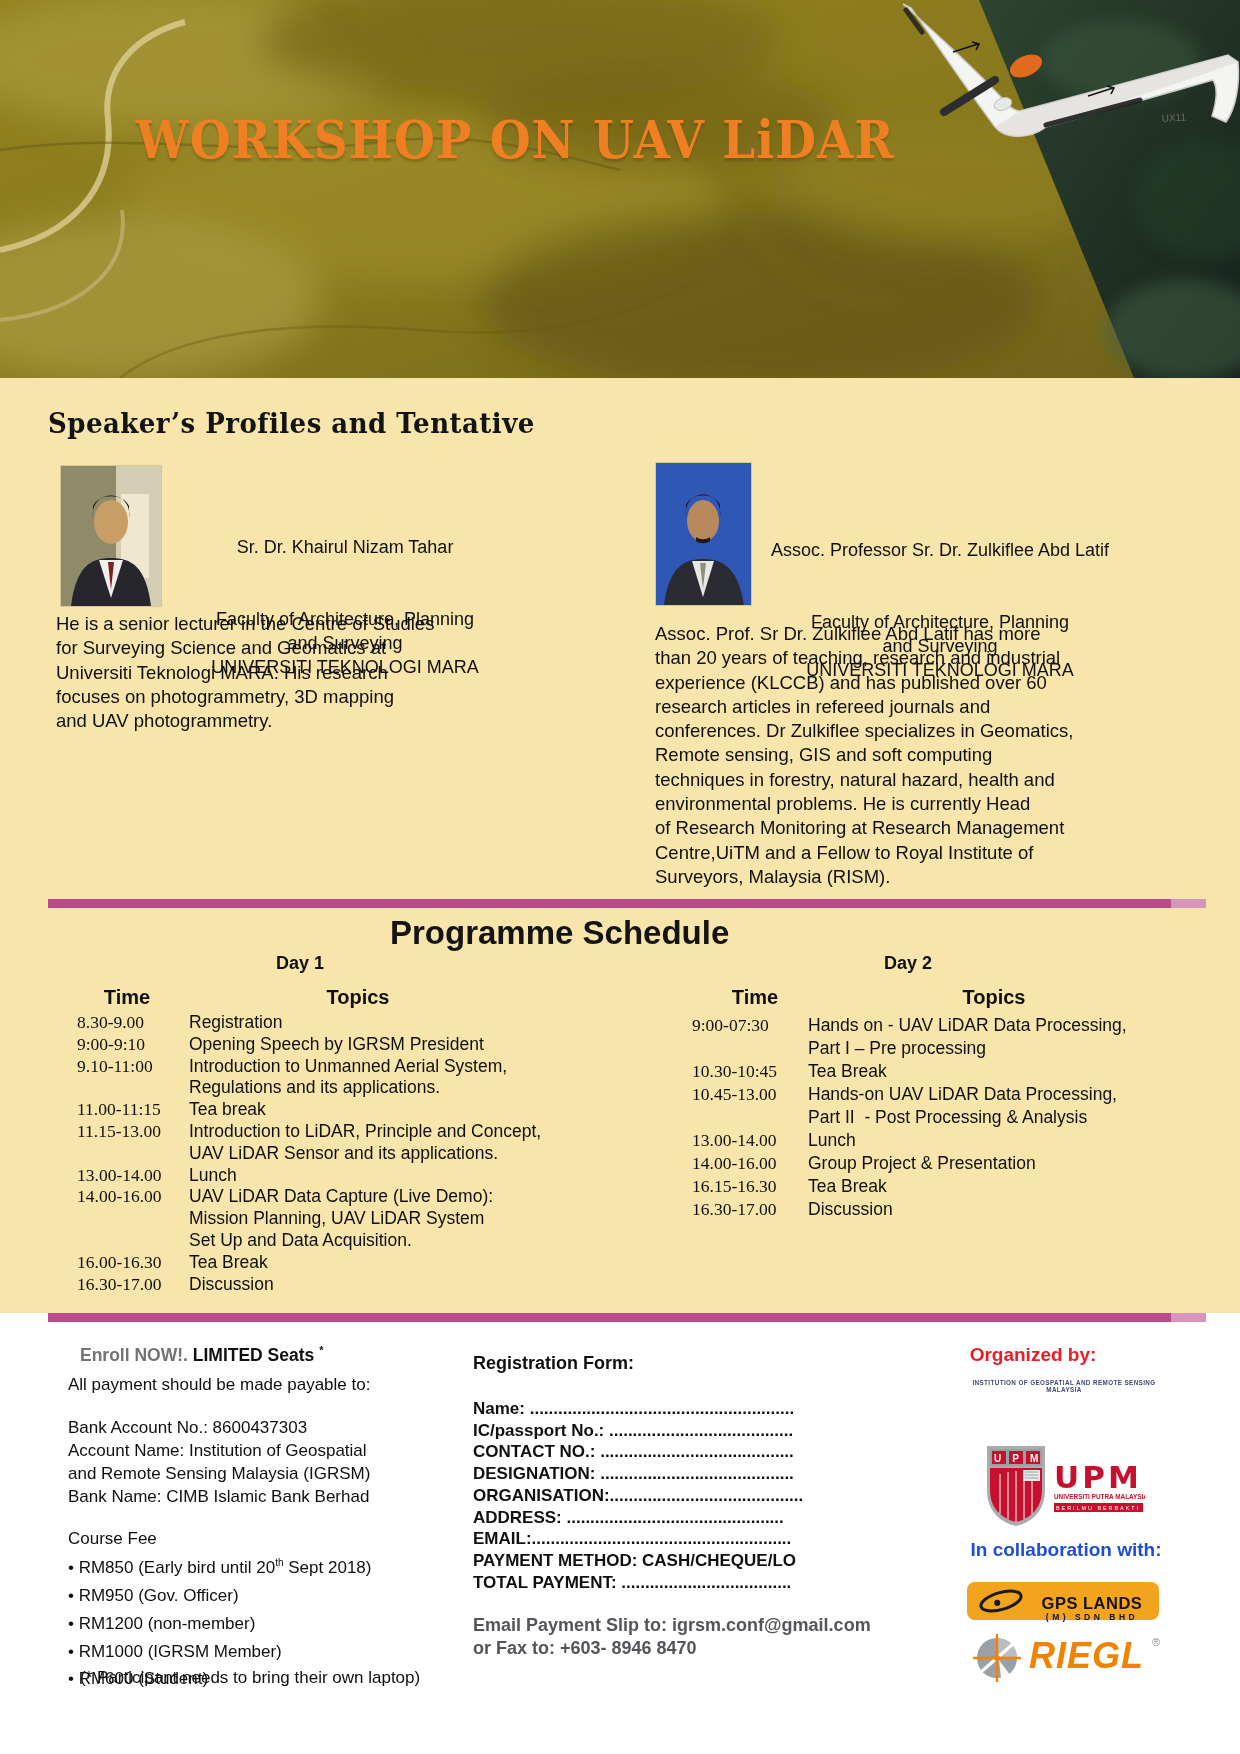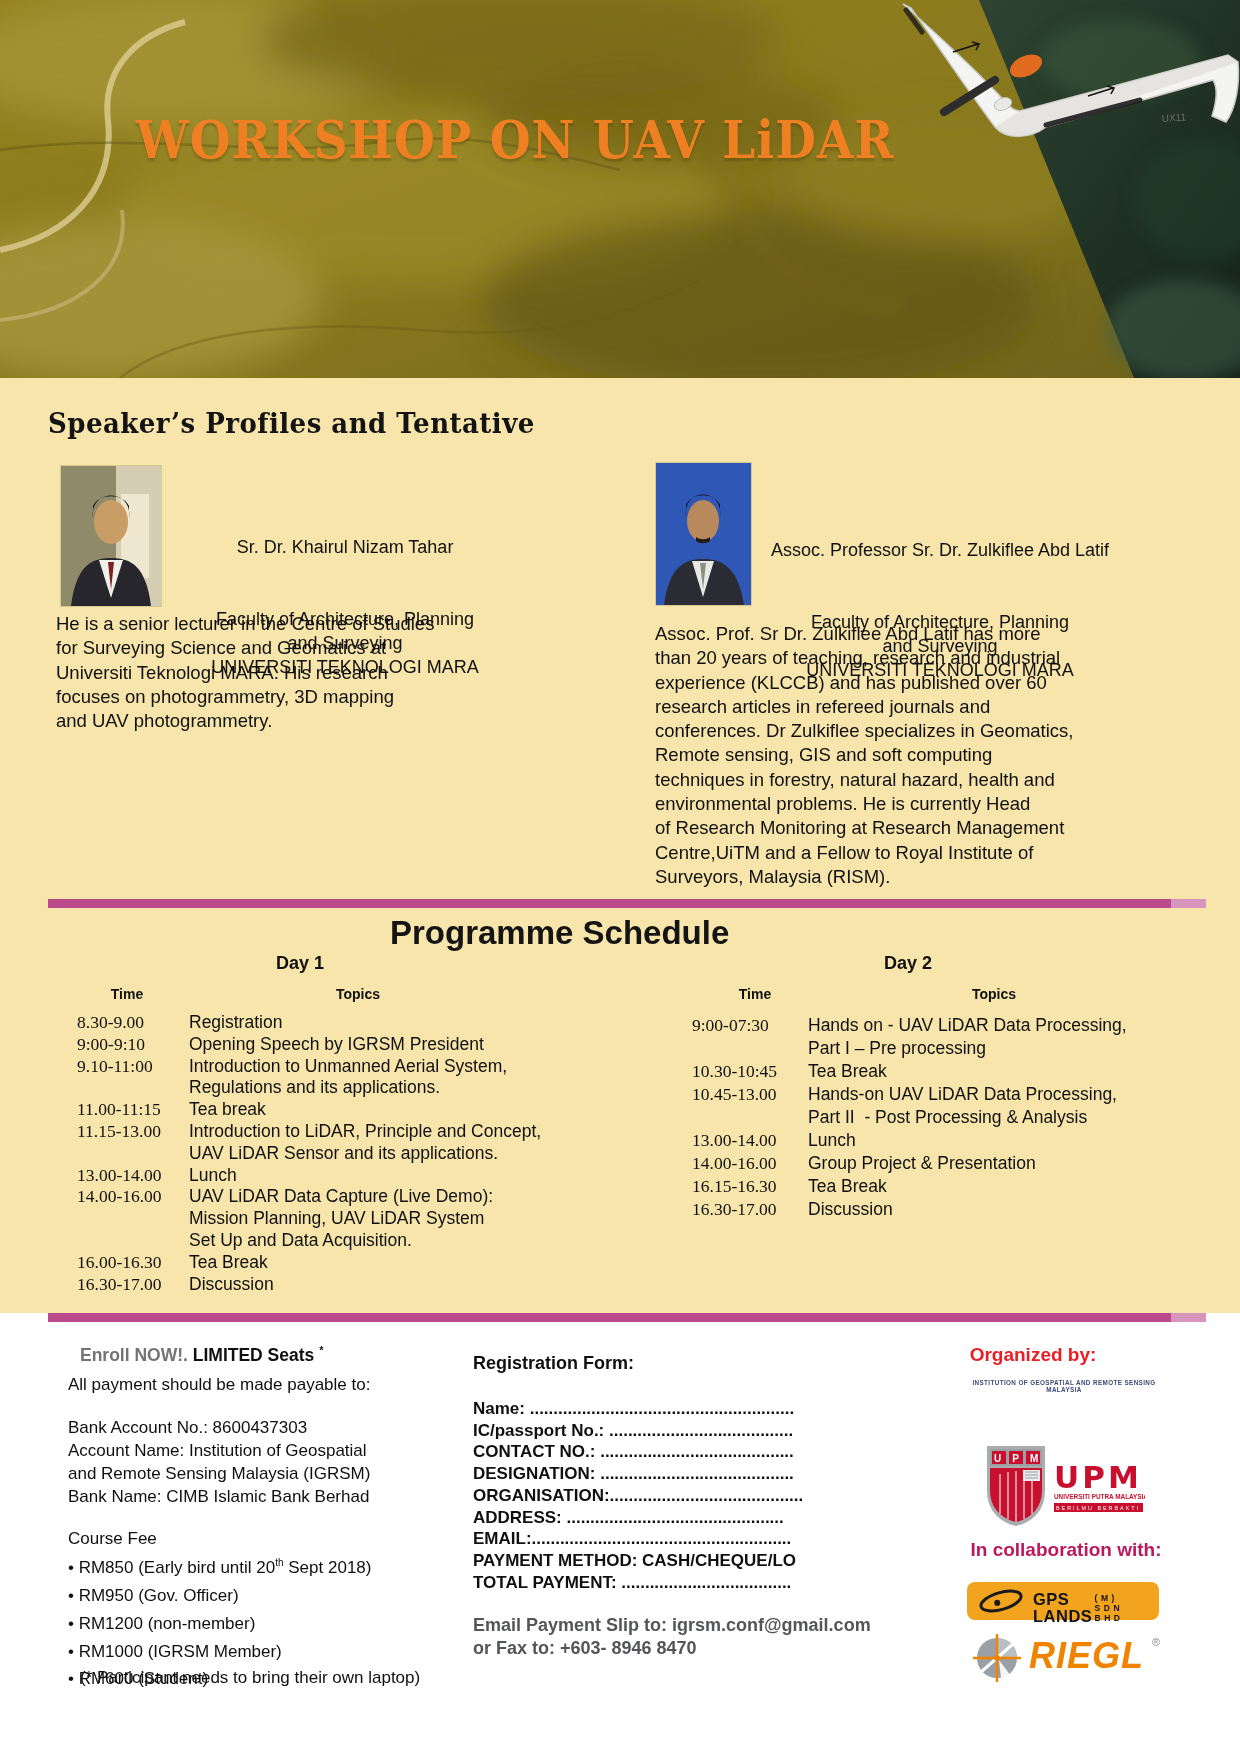--- a/index.html
+++ b/index.html
@@ -34,21 +34,21 @@
   #bio2{left:655px;top:622px;}
 
   .divider{left:48px;width:1158px;height:9px;
            background:linear-gradient(90deg,#bb4a8c 0,#bb4a8c 97%,#d795bd 97%);}
   #div1{top:899px;} #div2{top:1313px;}
 
   
   #sched-heading{left:390px;top:914px;font-size:33px;font-weight:bold;color:#141414;white-space:nowrap;}
   .day-label{width:120px;text-align:center;font-size:18px;font-weight:bold;}
   #day1-label{left:240px;top:953px;} #day2-label{left:848px;top:953px;}
-  .colhead{width:120px;text-align:center;font-size:14px;font-weight:bold;}
+  .colhead{width:120px;text-align:center;font-size:20px;font-weight:bold;}
   #d1-time-h{left:67px;top:986px;} #d1-topics-h{left:298px;top:986px;}
   #d2-time-h{left:695px;top:986px;} #d2-topics-h{left:934px;top:986px;}
   .rows{font-size:17.5px;color:#101010;}
   .srow{display:flex;}
   .stime{flex:none;font-family:Liberation Serif, serif;}
   .stopic{white-space:pre;}
   #day1-rows{left:77px;top:1012px;} #day1-rows .srow{line-height:21.8px;} #day1-rows .stime{width:112px;}
   #day2-rows{left:692px;top:1014px;} #day2-rows .srow{line-height:23px;} #day2-rows .stime{width:116px;}
 
   
@@ -65,24 +65,24 @@
   #reg-head{left:473px;top:1353px;font-size:18px;font-weight:bold;}
   #form-lines{left:473px;top:1398px;font-size:17px;font-weight:bold;line-height:21.7px;white-space:nowrap;}
   #contact{left:473px;top:1614px;font-size:18px;font-weight:bold;line-height:23px;color:#54555a;white-space:pre;}
 
   #organized{left:903px;top:1344px;width:260px;text-align:center;font-size:19px;font-weight:bold;color:#ec1c24;}
   #igrsm{left:954px;top:1378px;width:220px;text-align:center;}
   .igrsm-name{font-family:"Liberation Serif",serif;font-weight:bold;font-size:40px;line-height:42px;
               color:#22356e;letter-spacing:1px;}
   .igrsm-caption{font-size:6.3px;font-weight:bold;color:#3e4a78;letter-spacing:.4px;margin-top:1px;}
   #upm{left:985px;top:1444px;width:160px;height:84px;}
-  #collab{left:936px;top:1539px;width:260px;text-align:center;font-size:19px;font-weight:bold;color:#be185d;white-space:nowrap;}
+  #collab{left:936px;top:1539px;width:260px;text-align:center;font-size:19px;font-weight:bold;color:#1d4ed8;white-space:nowrap;}
   #gps{left:967px;top:1582px;width:192px;height:38px;background:#f2a41f;border-radius:8px;
        display:flex;align-items:center;padding:2px 8px;box-sizing:border-box;gap:6px;}
-  .gps-texts{display:flex;flex-direction:row;align-items:center;flex:1;margin-top:14px;}
+  .gps-texts{display:flex;flex-direction:column;align-items:center;flex:1;margin-top:14px;}
   .gps-name{font-size:16.5px;font-weight:bold;color:#131313;letter-spacing:.5px;line-height:17px;}
   .gps-sub{font-size:8.5px;font-weight:bold;letter-spacing:3.5px;color:#131313;}
   #riegl{left:973px;top:1632px;display:flex;align-items:flex-start;gap:8px;}
   .riegl-name{font-style:italic;font-weight:bold;font-size:36px;color:#f08300;letter-spacing:1px;line-height:48px;}
   .riegl-reg{font-size:11px;color:#8c8c8c;line-height:20px;}
 </style>
 </head>
 <body>
 
 <div class="page">

